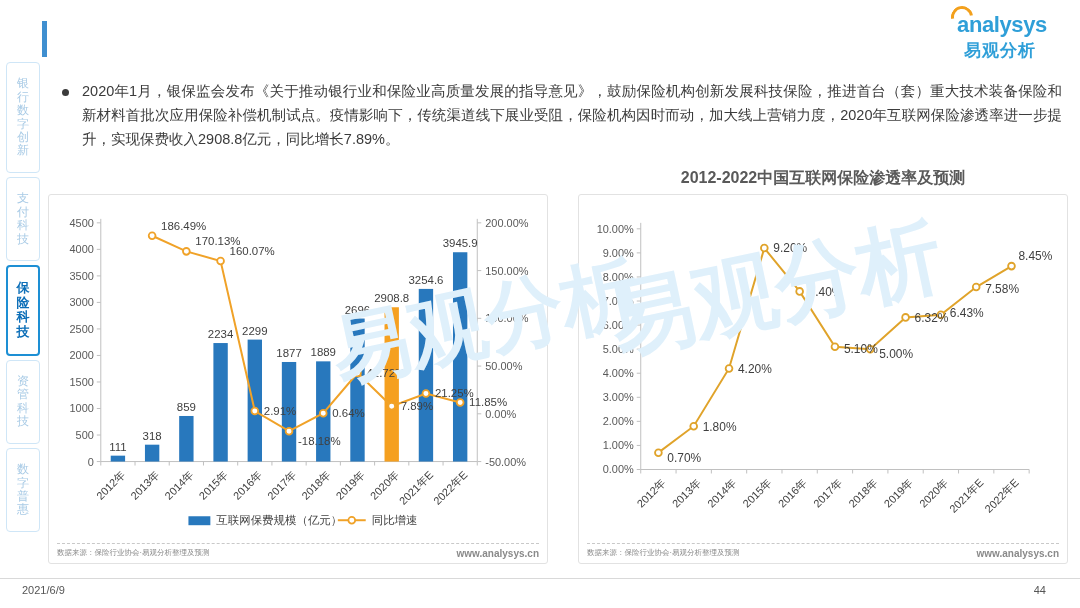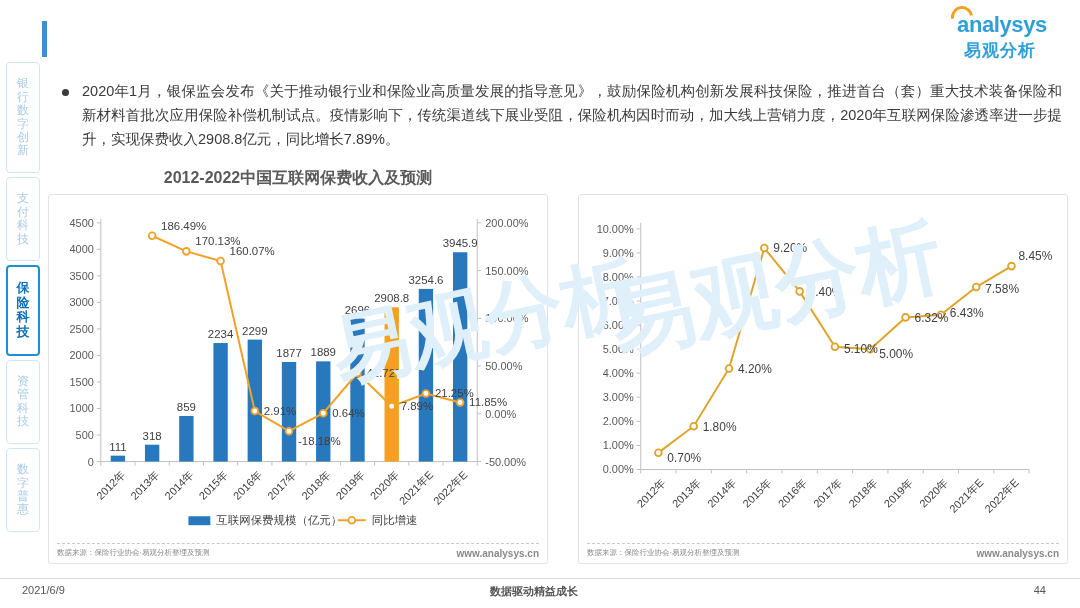--- a/index.html
+++ b/index.html
@@ -167,21 +167,21 @@
       </div>
   </div>
 
   <div class="bullet-block">
     <div class="bullet-row">
       <div class="bullet-dot"></div>
       <div class="bullet-text">2020年1月，银保监会发布《关于推动银行业和保险业高质量发展的指导意见》，鼓励保险机构创新发展科技保险，推进首台（套）重大技术装备保险和新材料首批次应用保险补偿机制试点。疫情影响下，传统渠道线下展业受阻，保险机构因时而动，加大线上营销力度，2020年互联网保险渗透率进一步提升，实现保费收入2908.8亿元，同比增长7.89%。</div>
     </div>
   </div>
 
-  <div class="chart-title" id="title-left">2012-2022中国互联网保费收入及预测</div>
+  <div class="chart-title" id="title-right">2012-2022中国互联网保险渗透率及预测</div>
 
   <div class="panel" id="panel-left">
     <svg class="plot" id="svg-premium" viewBox="0 0 500 370" preserveAspectRatio="none">
         <line x1="52" y1="24" x2="52" y2="268" stroke="#bfbfbf" stroke-width="1"></line>
         <line x1="430" y1="24" x2="430" y2="268" stroke="#bfbfbf" stroke-width="1"></line>
         <line x1="52" y1="268" x2="430" y2="268" stroke="#bfbfbf" stroke-width="1"></line>
         <line x1="48" y1="268" x2="52" y2="268" stroke="#bfbfbf" stroke-width="1"></line>
         <text x="45" y="272" font-size="11" fill="#595959" text-anchor="end">0</text>
         <line x1="48" y1="241.33333333333334" x2="52" y2="241.33333333333334" stroke="#bfbfbf" stroke-width="1"></line>
         <text x="45" y="245.33333333333334" font-size="11" fill="#595959" text-anchor="end">500</text>
@@ -369,17 +369,16 @@
       <span class="src-url">www.analysys.cn</span>
     </div>
   </div>
 
   <div class="watermark" id="wm1">易观分析</div>
   <div class="watermark" id="wm2">易观分析</div>
 
   <div class="footer-line"></div>
   <div class="footer">
     <div class="foot-date">2021/6/9</div>
-    <div class="foot-mid">数据驱动精益成长</div>
     <div class="foot-page">44</div>
   </div>
 
 </div>
 
 </body></html>

